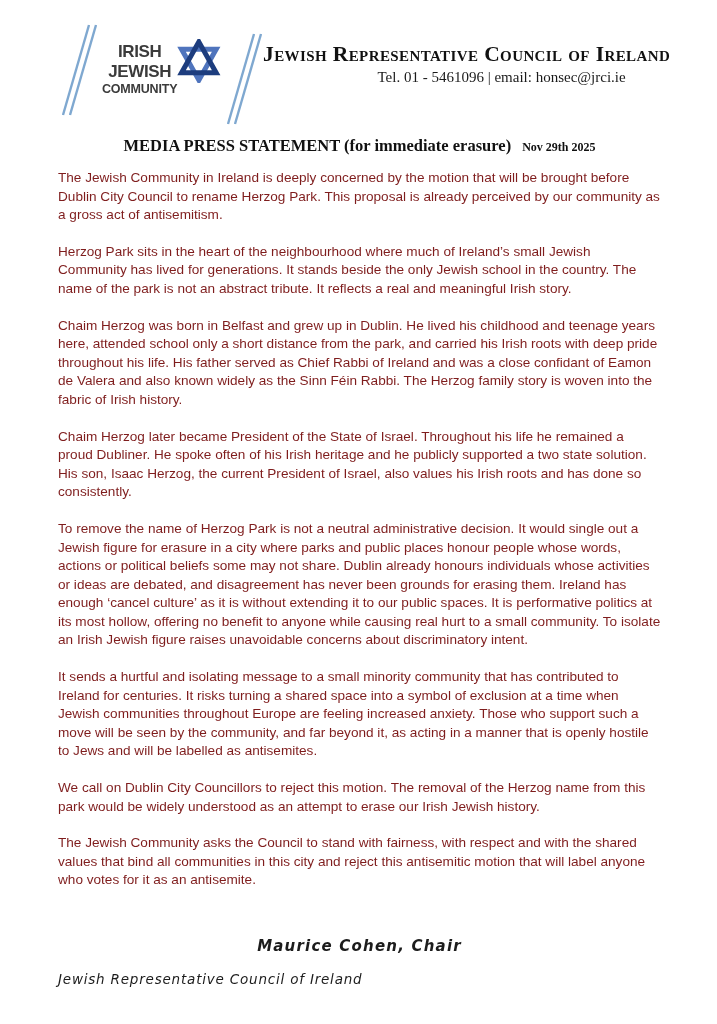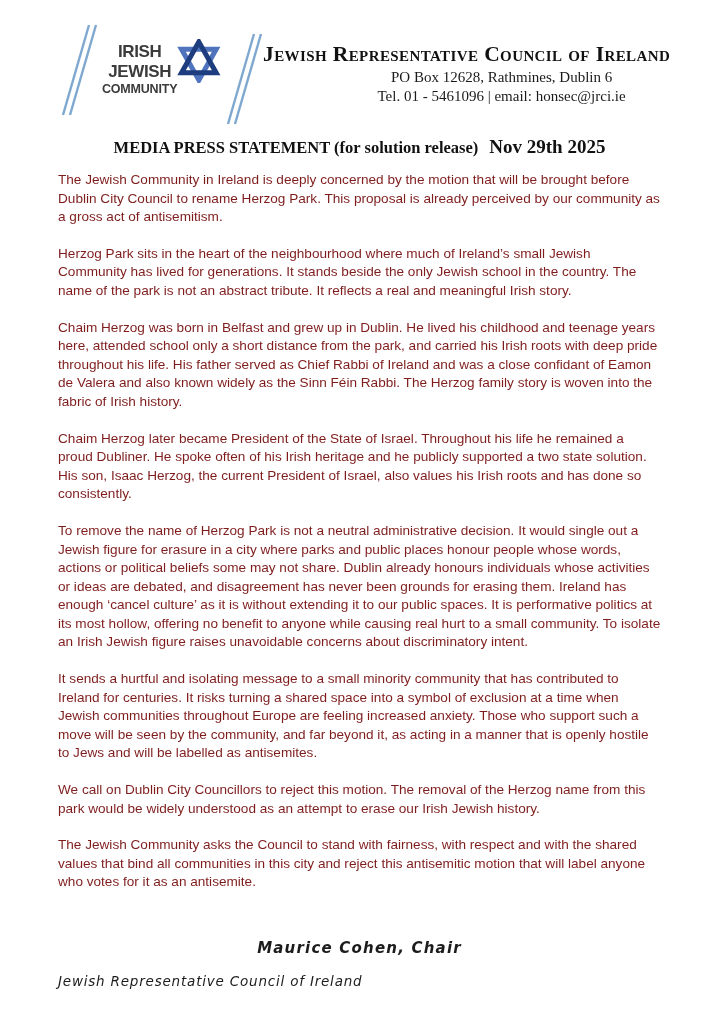--- a/index.html
+++ b/index.html
@@ -65,21 +65,21 @@
 
   
   .stmt-head {
     text-align: center;
     font-family: "Liberation Serif", serif;
     font-weight: bold;
     color: #111111;
     margin-top: 16px;
   }
   .stmt-label { font-size: 16.5px; }
-  .stmt-date  { font-size: 19px; margin-left: 7px; }
+  .stmt-date  { font-size: 12px; margin-left: 7px; }
   .stmt-title {
     text-align: center;
     font-family: "Liberation Serif", serif;
     font-weight: bold;
     font-size: 19.5px;
     color: #111111;
     margin-top: 3px;
   }
 
   
@@ -131,27 +131,26 @@
         <polygon points="24,45 5,11 43,11" fill="none" stroke="#4f74bd" stroke-width="5.5"></polygon>
         <polygon points="24,3 43,37 5,37" fill="none" stroke="#1d3d7e" stroke-width="5.5"></polygon>
       </svg>
       <svg class="logo-slash" width="40" height="100" viewBox="0 0 40 100" style="margin-top:18px">
         <line x1="5" y1="96" x2="31" y2="6" stroke="#7fa8d0" stroke-width="2.4"></line>
         <line x1="12" y1="96" x2="38" y2="6" stroke="#7fa8d0" stroke-width="2.4"></line>
       </svg>
     </div>
     <div class="head-right">
       <div class="org-name">Jewish Representative Council of Ireland</div>
-      <div class="org-address">PO Box 12628, Rathmines, Dublin 6</div>
       <div class="org-contact">Tel. 01 - 5461096 | email: honsec@jrci.ie</div>
     </div>
   </div>
 
   <div class="stmt-head">
-    <span class="stmt-label">MEDIA PRESS STATEMENT (for solution release)</span>
+    <span class="stmt-label">MEDIA PRESS STATEMENT (for immediate erasure)</span>
     <span class="stmt-date">Nov 29th 2025</span>
   </div>
 
   <div class="body-text">
     <p>The Jewish Community in Ireland is deeply concerned by the motion that will be brought before Dublin City Council to rename Herzog Park. This proposal is already perceived by our community as a gross act of antisemitism.</p>
     <p>Herzog Park sits in the heart of the neighbourhood where much of Ireland’s small Jewish Community has lived for generations. It stands beside the only Jewish school in the country. The name of the park is not an abstract tribute. It reflects a real and meaningful Irish story.</p>
     <p>Chaim Herzog was born in Belfast and grew up in Dublin. He lived his childhood and teenage years here, attended school only a short distance from the park, and carried his Irish roots with deep pride throughout his life. His father served as Chief Rabbi of Ireland and was a close confidant of Eamon de Valera and also known widely as the Sinn Féin Rabbi. The Herzog family story is woven into the fabric of Irish history.</p>
     <p>Chaim Herzog later became President of the State of Israel. Throughout his life he remained a proud Dubliner. He spoke often of his Irish heritage and he publicly supported a two state solution. His son, Isaac Herzog, the current President of Israel, also values his Irish roots and has done so consistently.</p>
     <p>To remove the name of Herzog Park is not a neutral administrative decision. It would single out a Jewish figure for erasure in a city where parks and public places honour people whose words, actions or political beliefs some may not share. Dublin already honours individuals whose activities or ideas are debated, and disagreement has never been grounds for erasing them. Ireland has enough ‘cancel culture’ as it is without extending it to our public spaces. It is performative politics at its most hollow, offering no benefit to anyone while causing real hurt to a small community. To isolate an Irish Jewish figure raises unavoidable concerns about discriminatory intent.</p>
     <p>It sends a hurtful and isolating message to a small minority community that has contributed to Ireland for centuries. It risks turning a shared space into a symbol of exclusion at a time when Jewish communities throughout Europe are feeling increased anxiety. Those who support such a move will be seen by the community, and far beyond it, as acting in a manner that is openly hostile to Jews and will be labelled as antisemites.</p>

